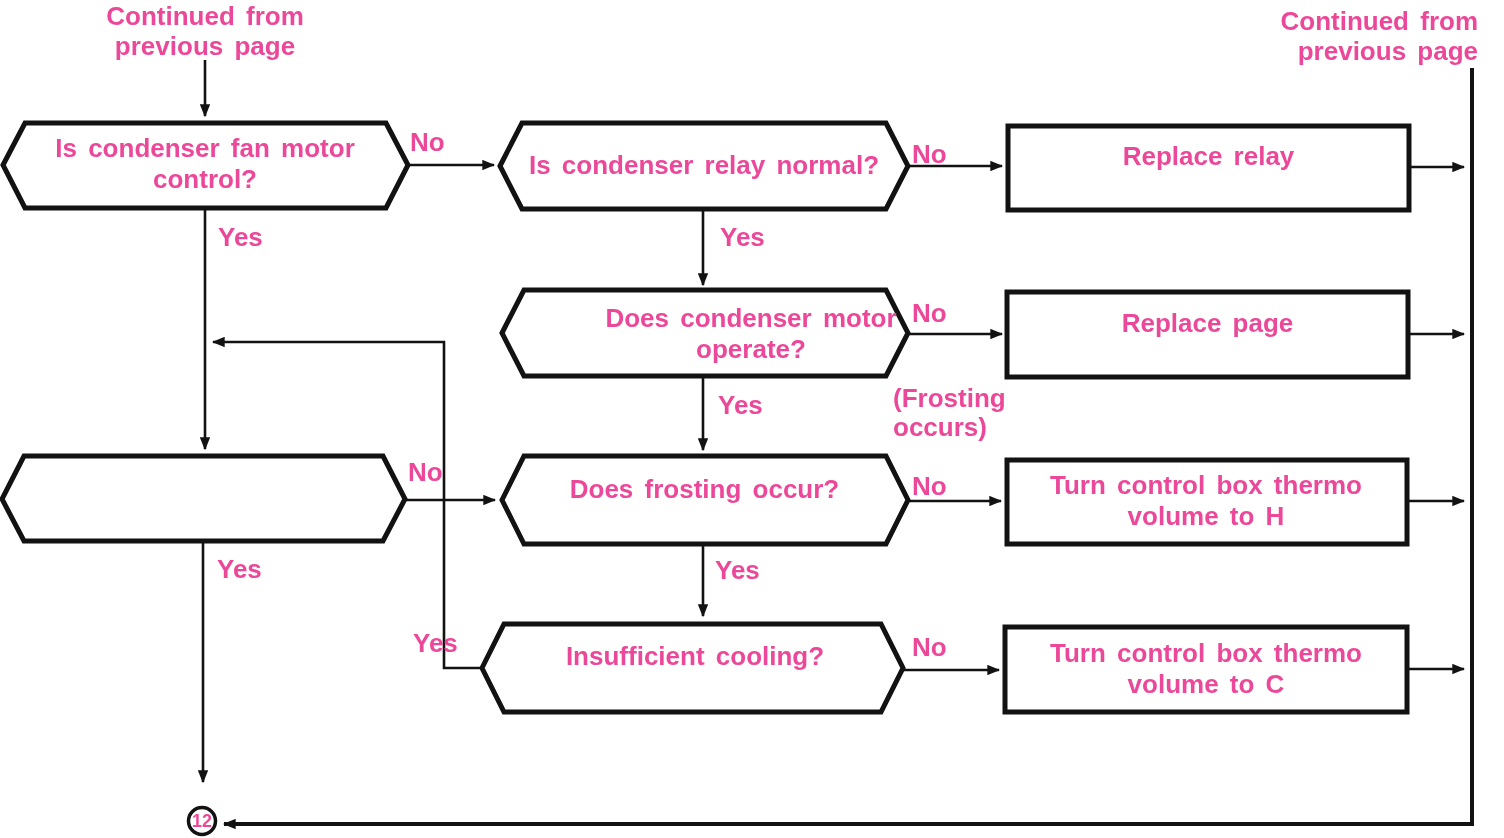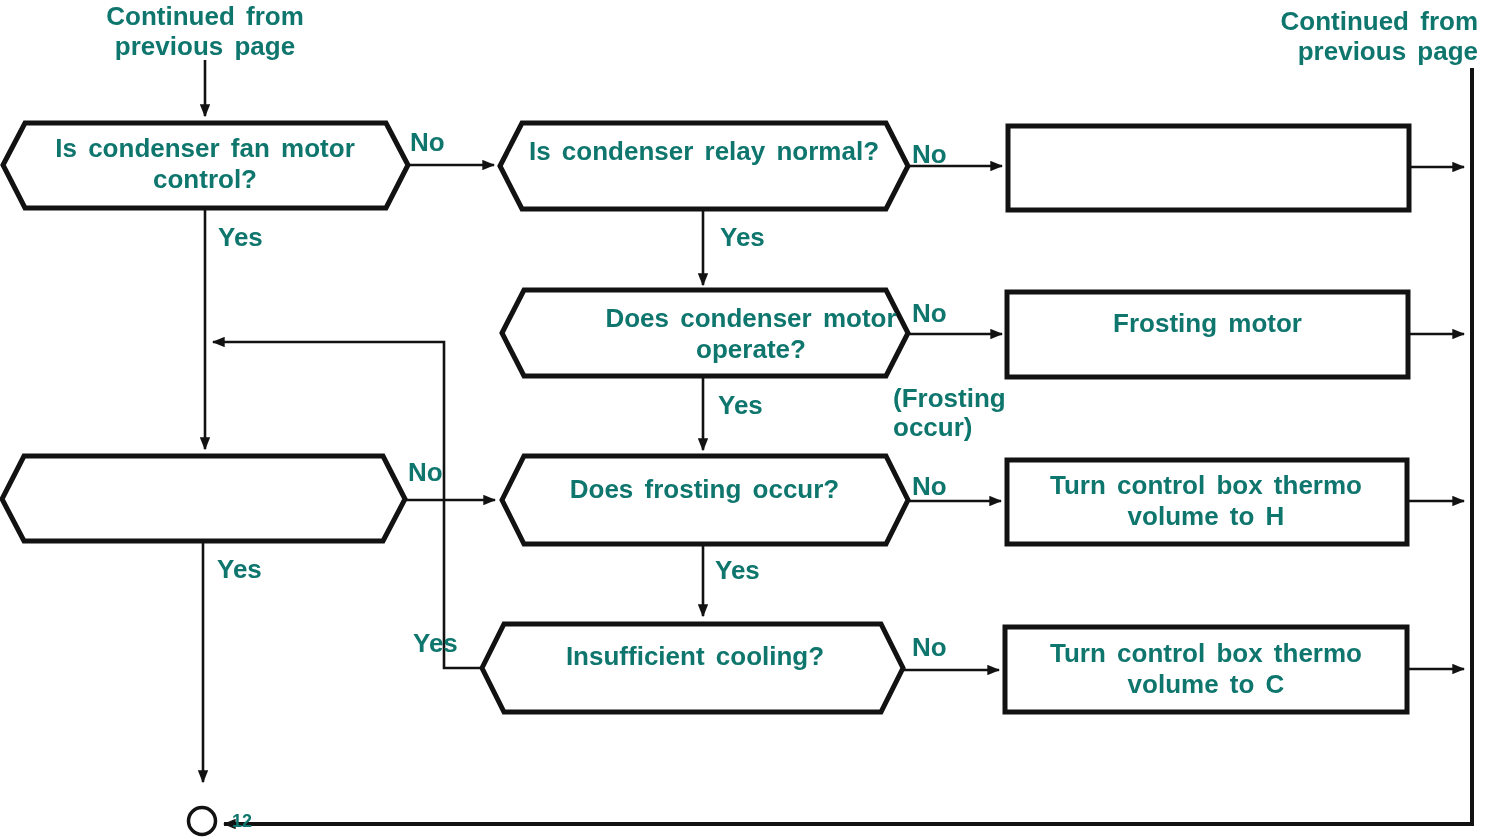--- a/index.html
+++ b/index.html
@@ -4,21 +4,21 @@
 <style>
   html,body{margin:0;padding:0;background:#fff;}
   #page{
     position:relative;width:1504px;height:838px;background:#fff;
     font-family:"Liberation Sans","DejaVu Sans",sans-serif;
     color:#121212;overflow:hidden;
   }
   #wires{position:absolute;left:0;top:0;}
   .lbl{
     position:absolute;font-size:26px;font-weight:600;line-height:30px;
-    color:#0f766e;word-spacing:4px;white-space:normal;
+    color:#ec4899;word-spacing:4px;white-space:normal;
   }
   .center{text-align:center;}
   .right{text-align:right;}
   .branch{font-size:26px;font-weight:700;}
   .node-label{line-height:31px;}
   .circ-num{font-size:18px;font-weight:700;line-height:22px;text-align:center;word-spacing:0;}
 </style>
 </head>
 <body>
 
@@ -69,38 +69,39 @@
       <rect x="1005" y="627" width="402" height="85"></rect>
     </g>
 
     <circle cx="202" cy="821" r="13.5" fill="#ffffff" stroke="#121212" stroke-width="3.5"></circle>
   </svg>
 
   <div class="lbl center" style="left:95px;top:1px;width:220px;">Continued from previous page</div>
   <div class="lbl right" style="left:1262px;top:6px;width:216px;">Continued from previous page</div>
 
   <div class="lbl center node-label" style="left:50px;top:133px;width:310px;">Is condenser fan motor control?</div>
-  <div class="lbl center node-label" style="left:515px;top:136px;width:378px;">Is condenser relay normal?</div>
+  <div class="lbl center node-label" style="left:515px;top:150px;width:378px;">Is condenser relay normal?</div>
   <div class="lbl center node-label" style="left:555px;top:303px;width:300px;margin-left:46px;">Does condenser motor operate?</div>
   <div class="lbl center node-label" style="left:500px;top:641px;width:390px;">Insufficient cooling?</div>
   <div class="lbl center node-label" style="left:517px;top:474px;width:375px;">Does frosting occur?</div>
 
-  <div class="lbl center" style="left:1007px;top:308px;width:401px;">Frosting motor</div>
+  <div class="lbl center" style="left:1008px;top:141px;width:401px;">Replace relay</div>
+  <div class="lbl center" style="left:1007px;top:308px;width:401px;">Replace page</div>
   <div class="lbl center node-label" style="left:1041px;top:470px;width:330px;">Turn control box thermo volume to H</div>
   <div class="lbl center node-label" style="left:1041px;top:638px;width:330px;">Turn control box thermo volume to C</div>
 
   <div class="lbl branch" style="left:410px;top:127px;">No</div>
   <div class="lbl branch" style="left:218px;top:222px;">Yes</div>
   <div class="lbl branch" style="left:912px;top:139px;">No</div>
   <div class="lbl branch" style="left:720px;top:222px;">Yes</div>
   <div class="lbl branch" style="left:912px;top:298px;">No</div>
   <div class="lbl branch" style="left:718px;top:390px;">Yes</div>
   <div class="lbl branch" style="left:408px;top:457px;">No</div>
   <div class="lbl branch" style="left:217px;top:554px;">Yes</div>
   <div class="lbl branch" style="left:912px;top:471px;">No</div>
   <div class="lbl branch" style="left:715px;top:555px;">Yes</div>
   <div class="lbl branch" style="left:912px;top:632px;">No</div>
   <div class="lbl branch" style="left:413px;top:628px;">Yes</div>
 
-  <div class="lbl" style="left:893px;top:384px;width:122px;line-height:29px;">(Frosting occur)</div>
-  <div class="lbl circ-num" style="left:188px;top:810px;width:28px;padding-left:40px;">12</div>
+  <div class="lbl" style="left:893px;top:384px;width:122px;line-height:29px;">(Frosting occurs)</div>
+  <div class="lbl circ-num" style="left:188px;top:810px;width:28px;">12</div>
 
 </div>
 
 </body></html>

